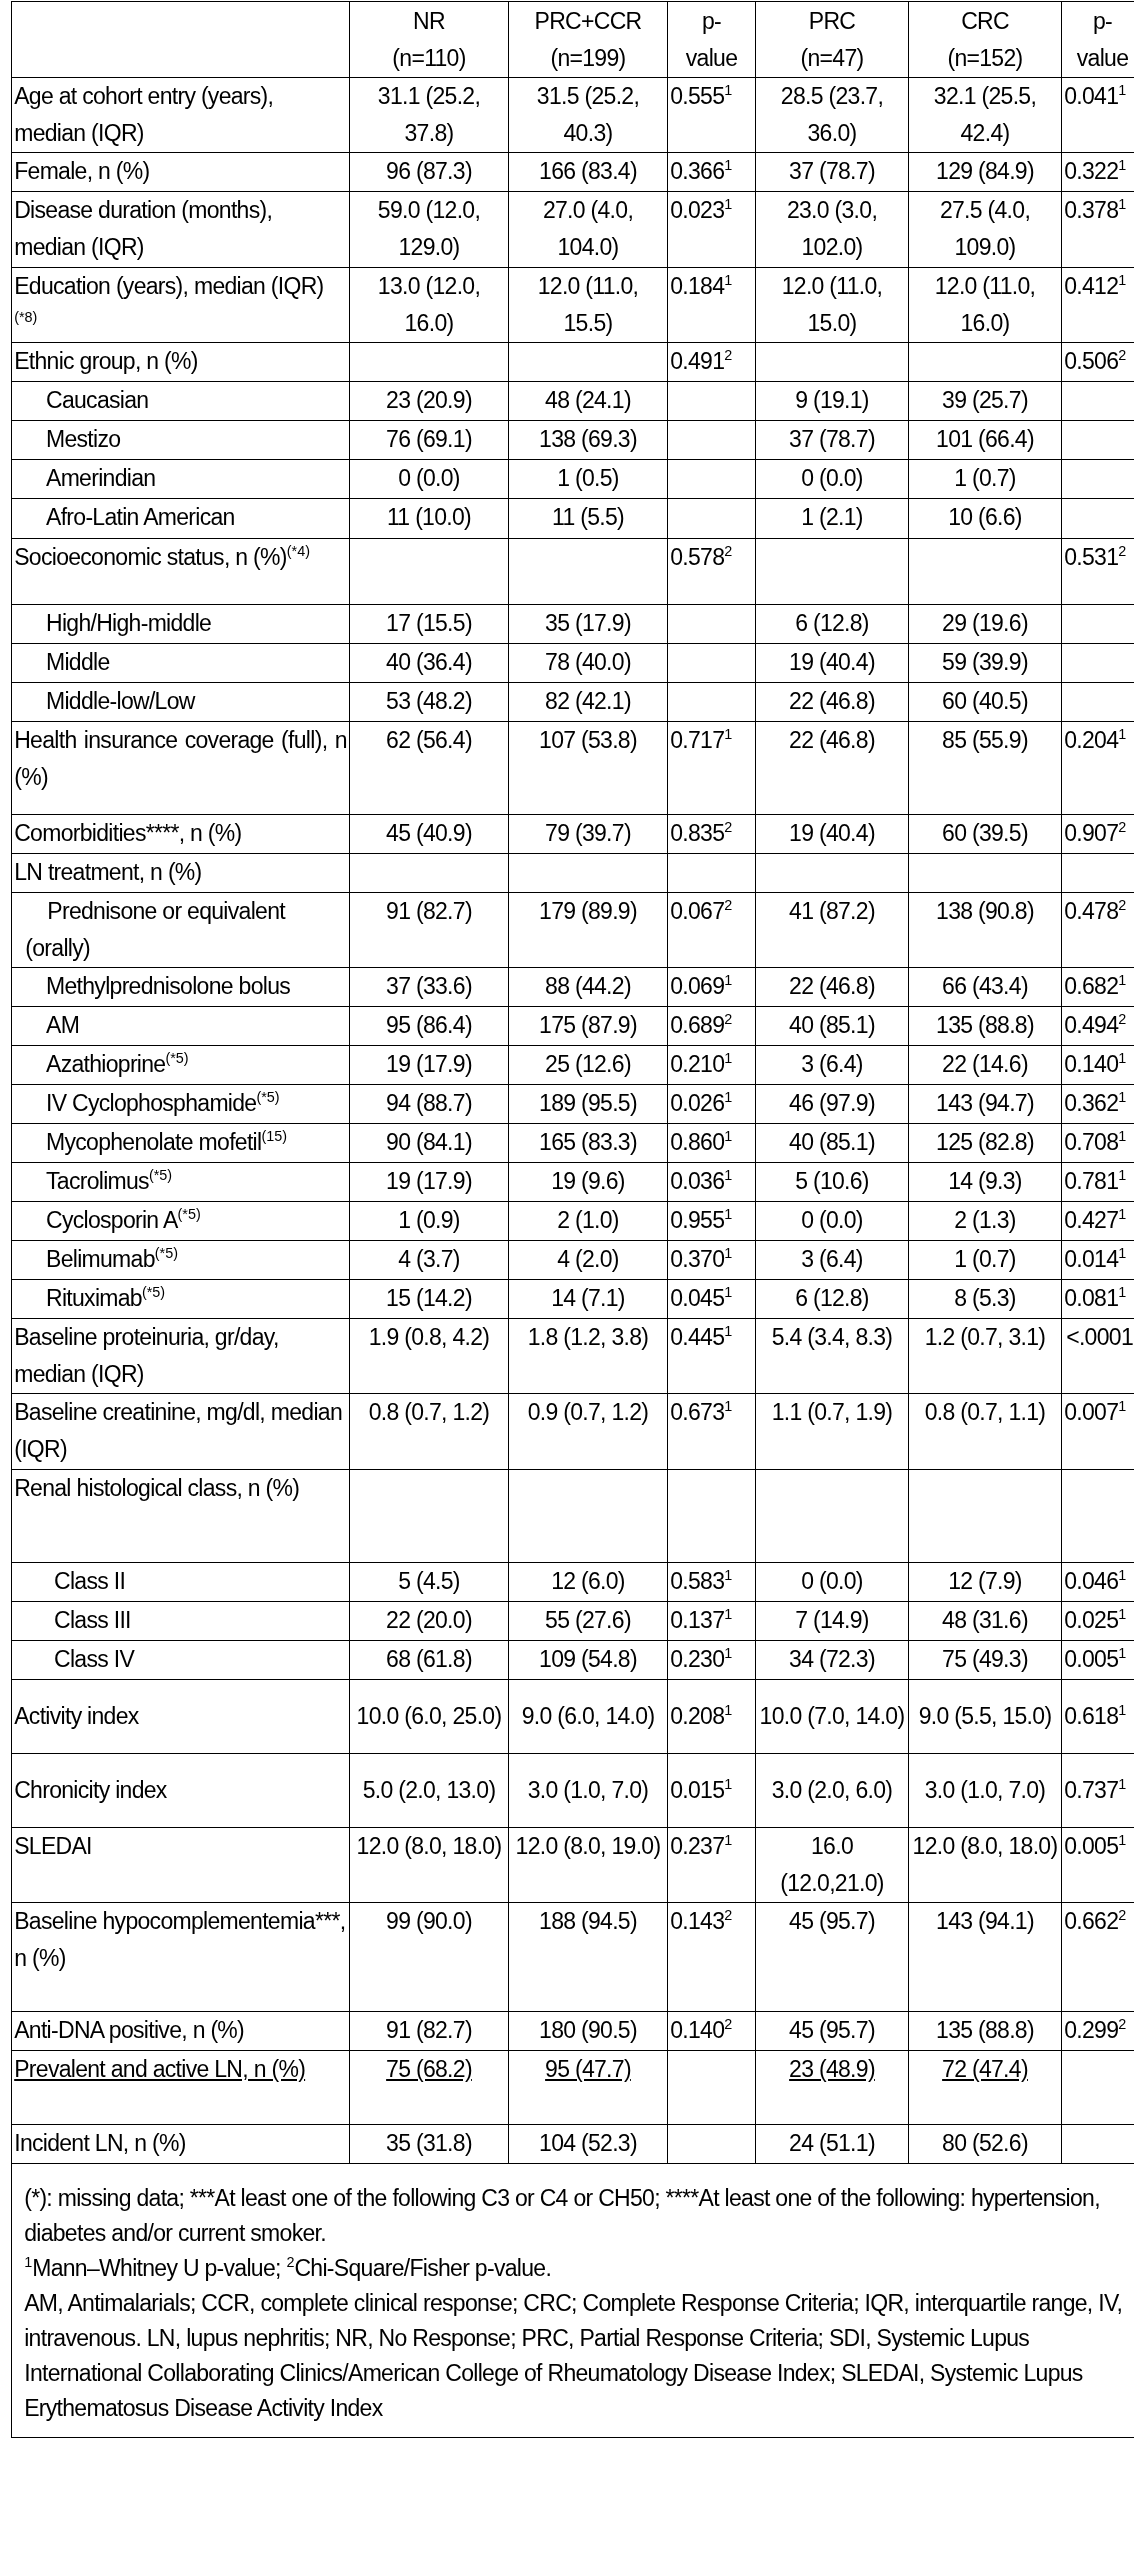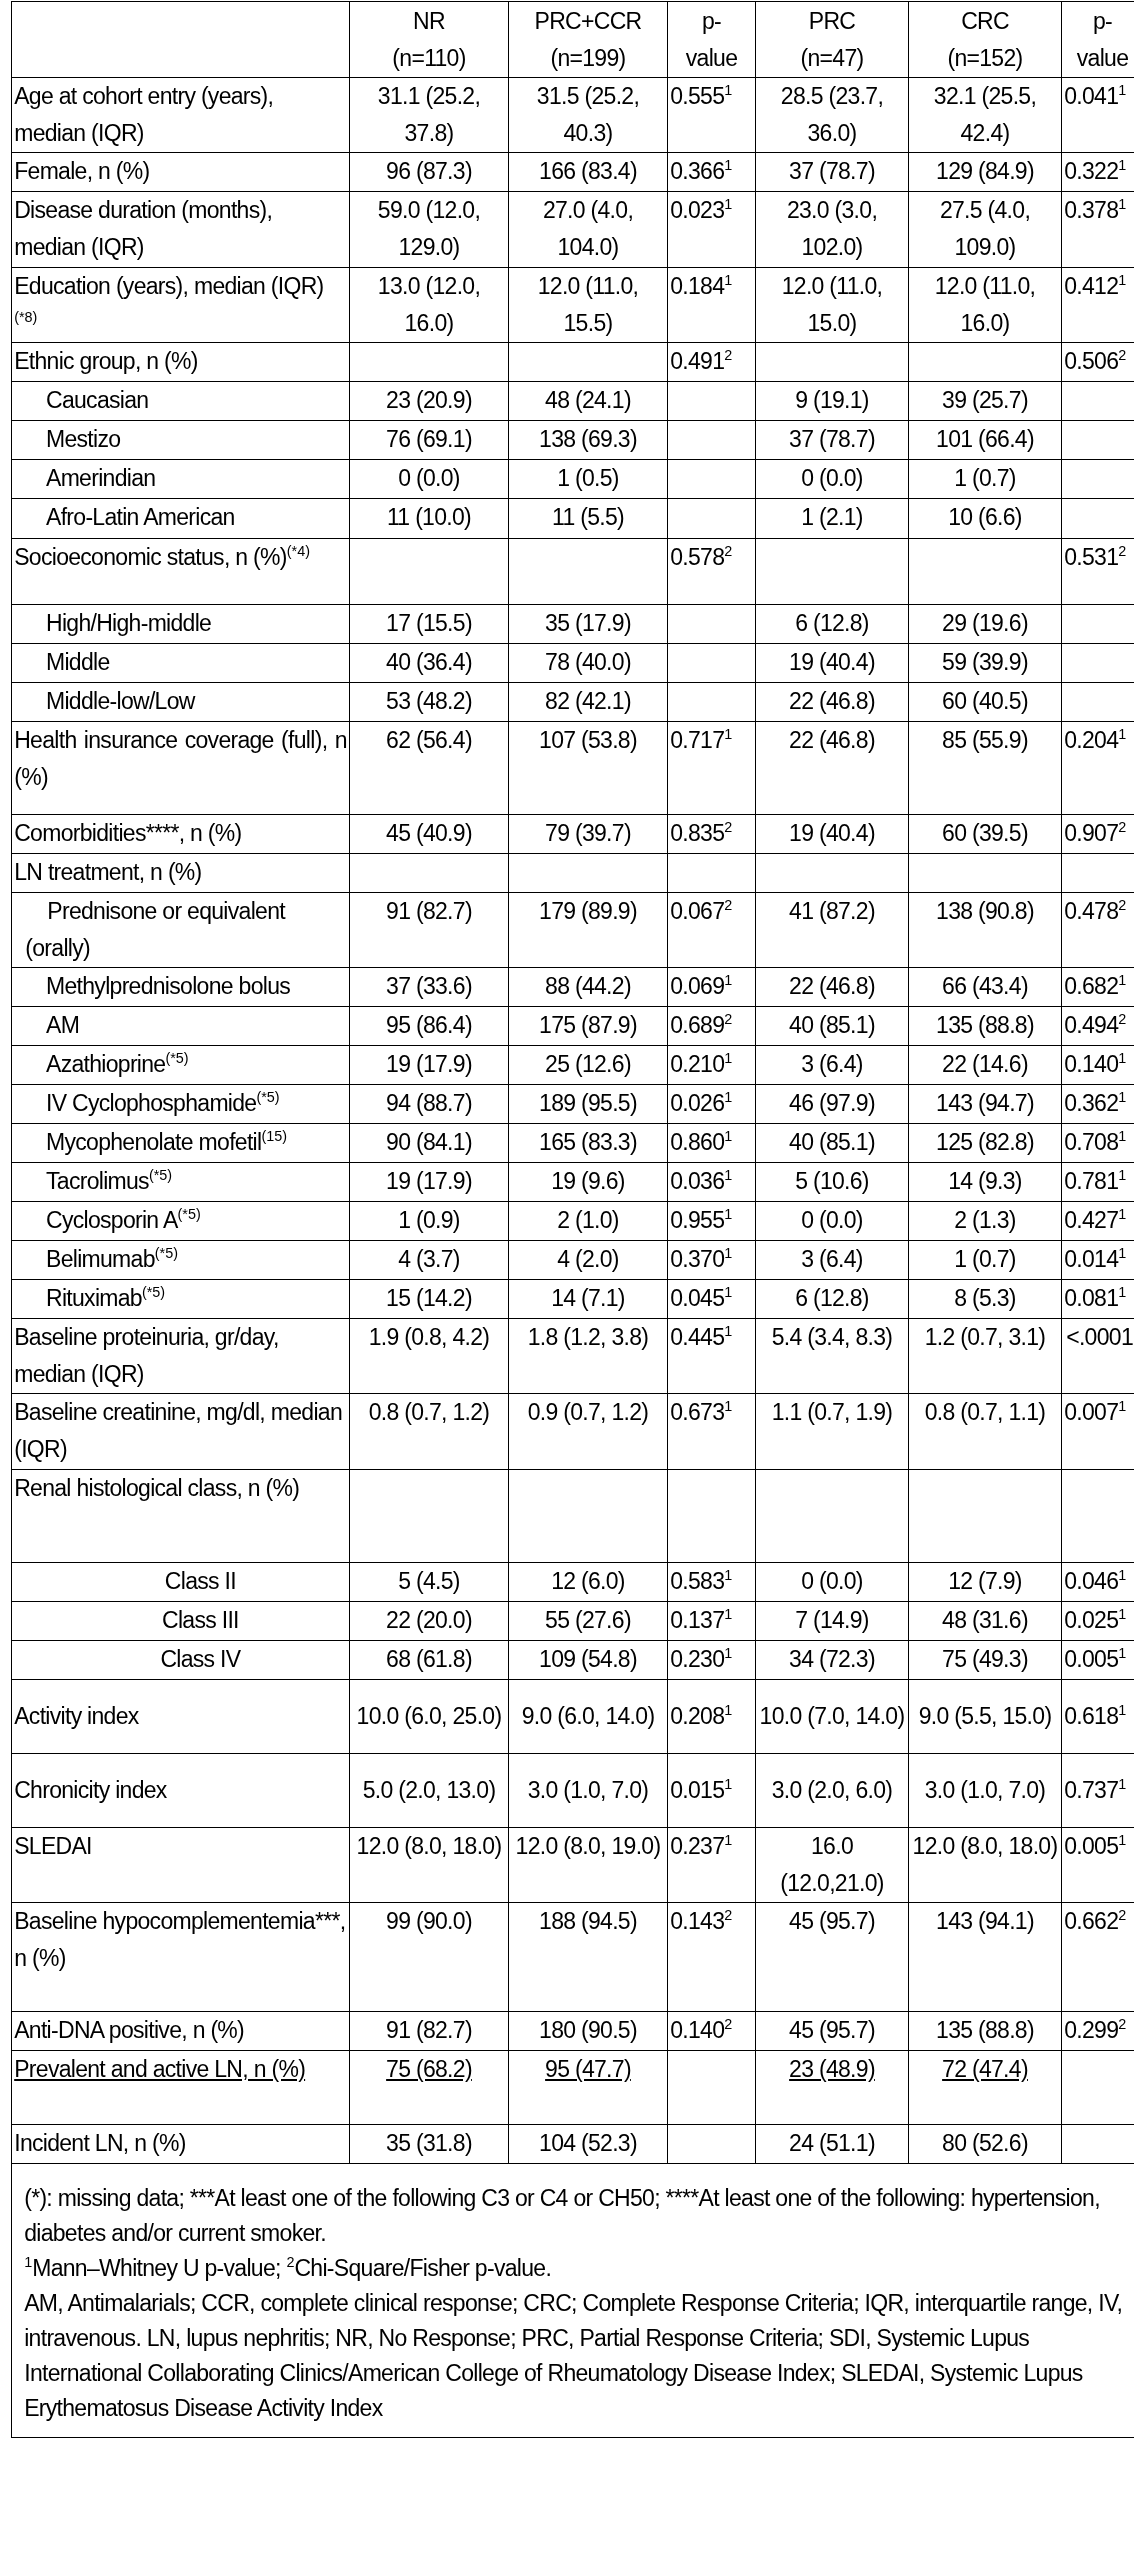--- a/index.html
+++ b/index.html
@@ -21,21 +21,21 @@
     vertical-align: top;
     overflow: hidden;
     font-weight: normal;
   }
   th { text-align: center; vertical-align: bottom; }
   td.val { text-align: center; }
   td.p { text-align: left; padding-left: 2.2px; padding-right: 0; white-space: nowrap; }
   td.p.wrap { white-space: normal; text-align: center; word-break: break-all; }
   td.label { text-align: left; }
   td.label.sub { padding-left: 34px; }
-  td.label.sub2 { padding-left: 42px; text-align: center; }
+  td.label.sub2 { padding-left: 42px; }
   td.label.hang { padding-left: 13.3px; text-indent: 22px; }
   td.label.just { text-align: justify; text-align-last: left; }
   tr.mid td { vertical-align: middle; }
   sup { font-size: 14.4px; line-height: 0; vertical-align: 9px; letter-spacing: 0; }
   td.foot {
     padding: 16.7px 11px 11px 12.2px;
     font-size: 23px;
     line-height: 35px;
     vertical-align: top;
     text-align: left;

